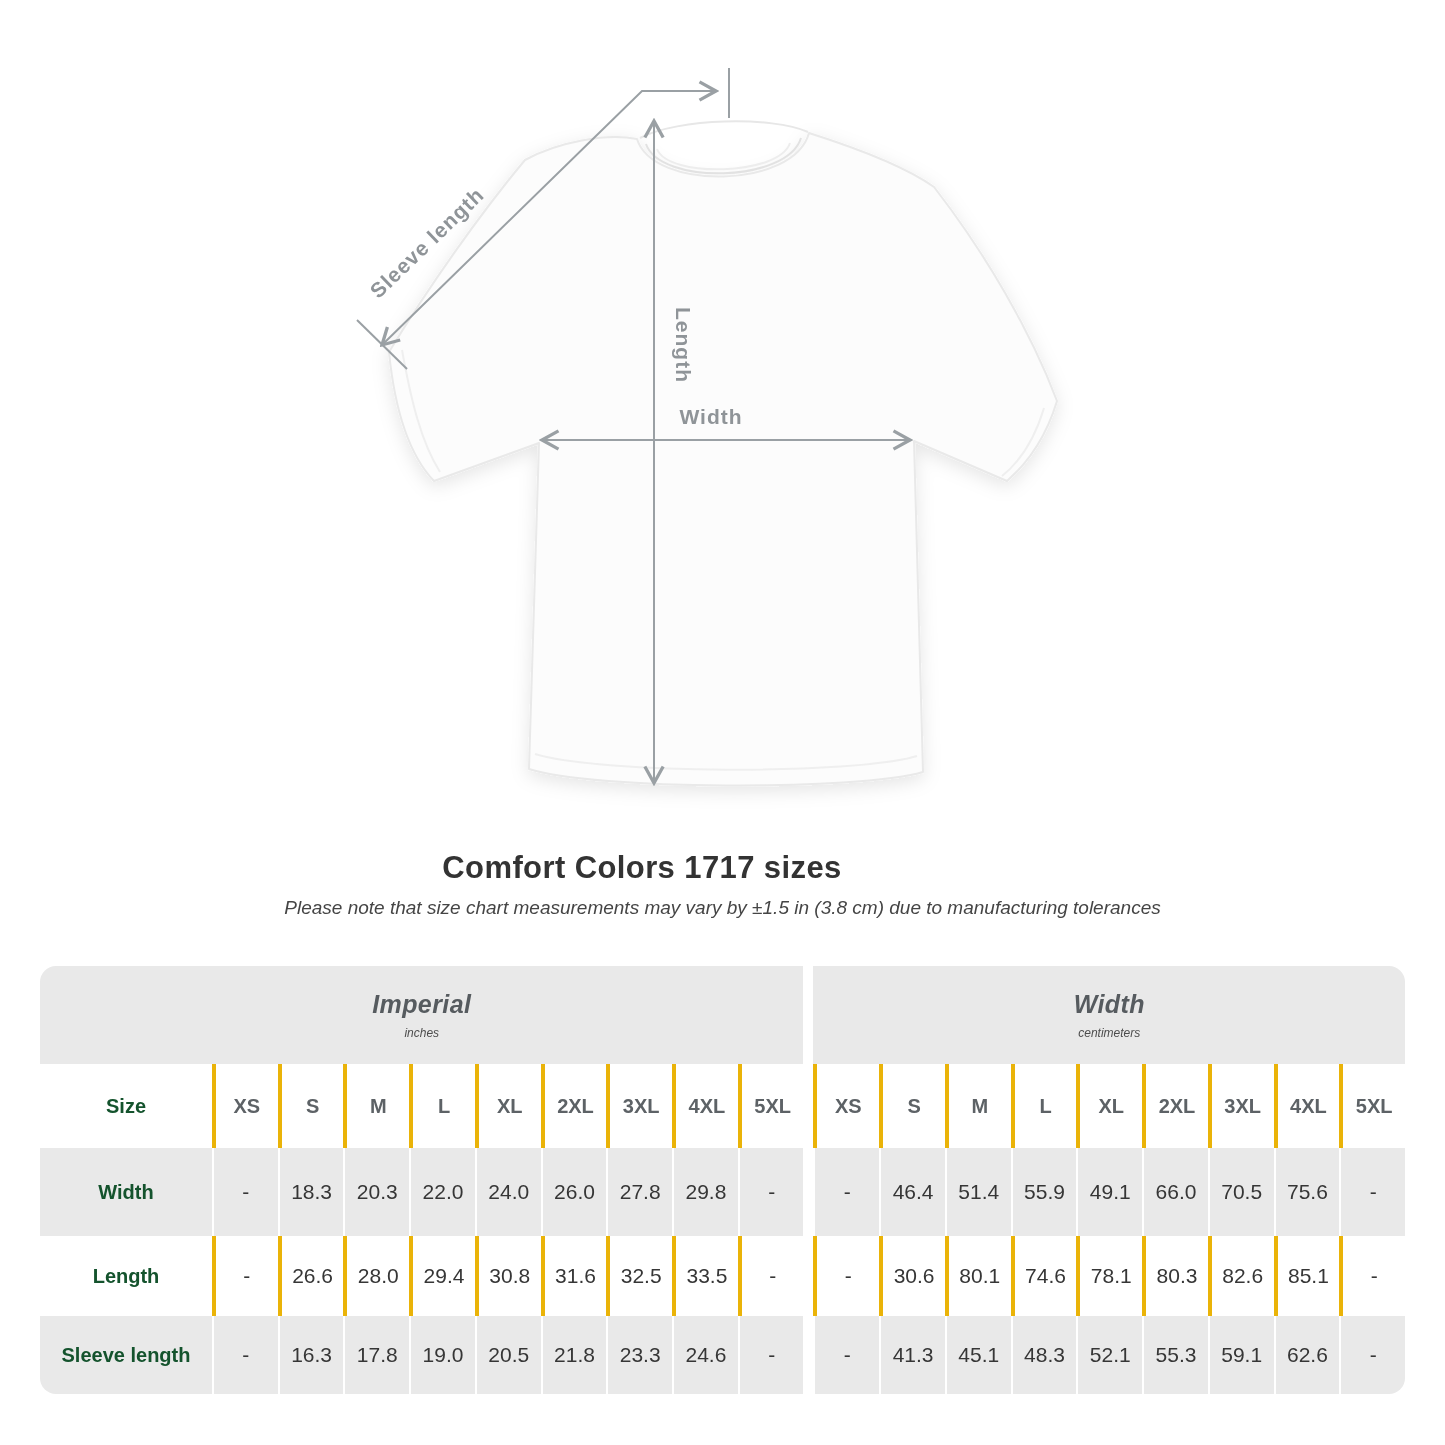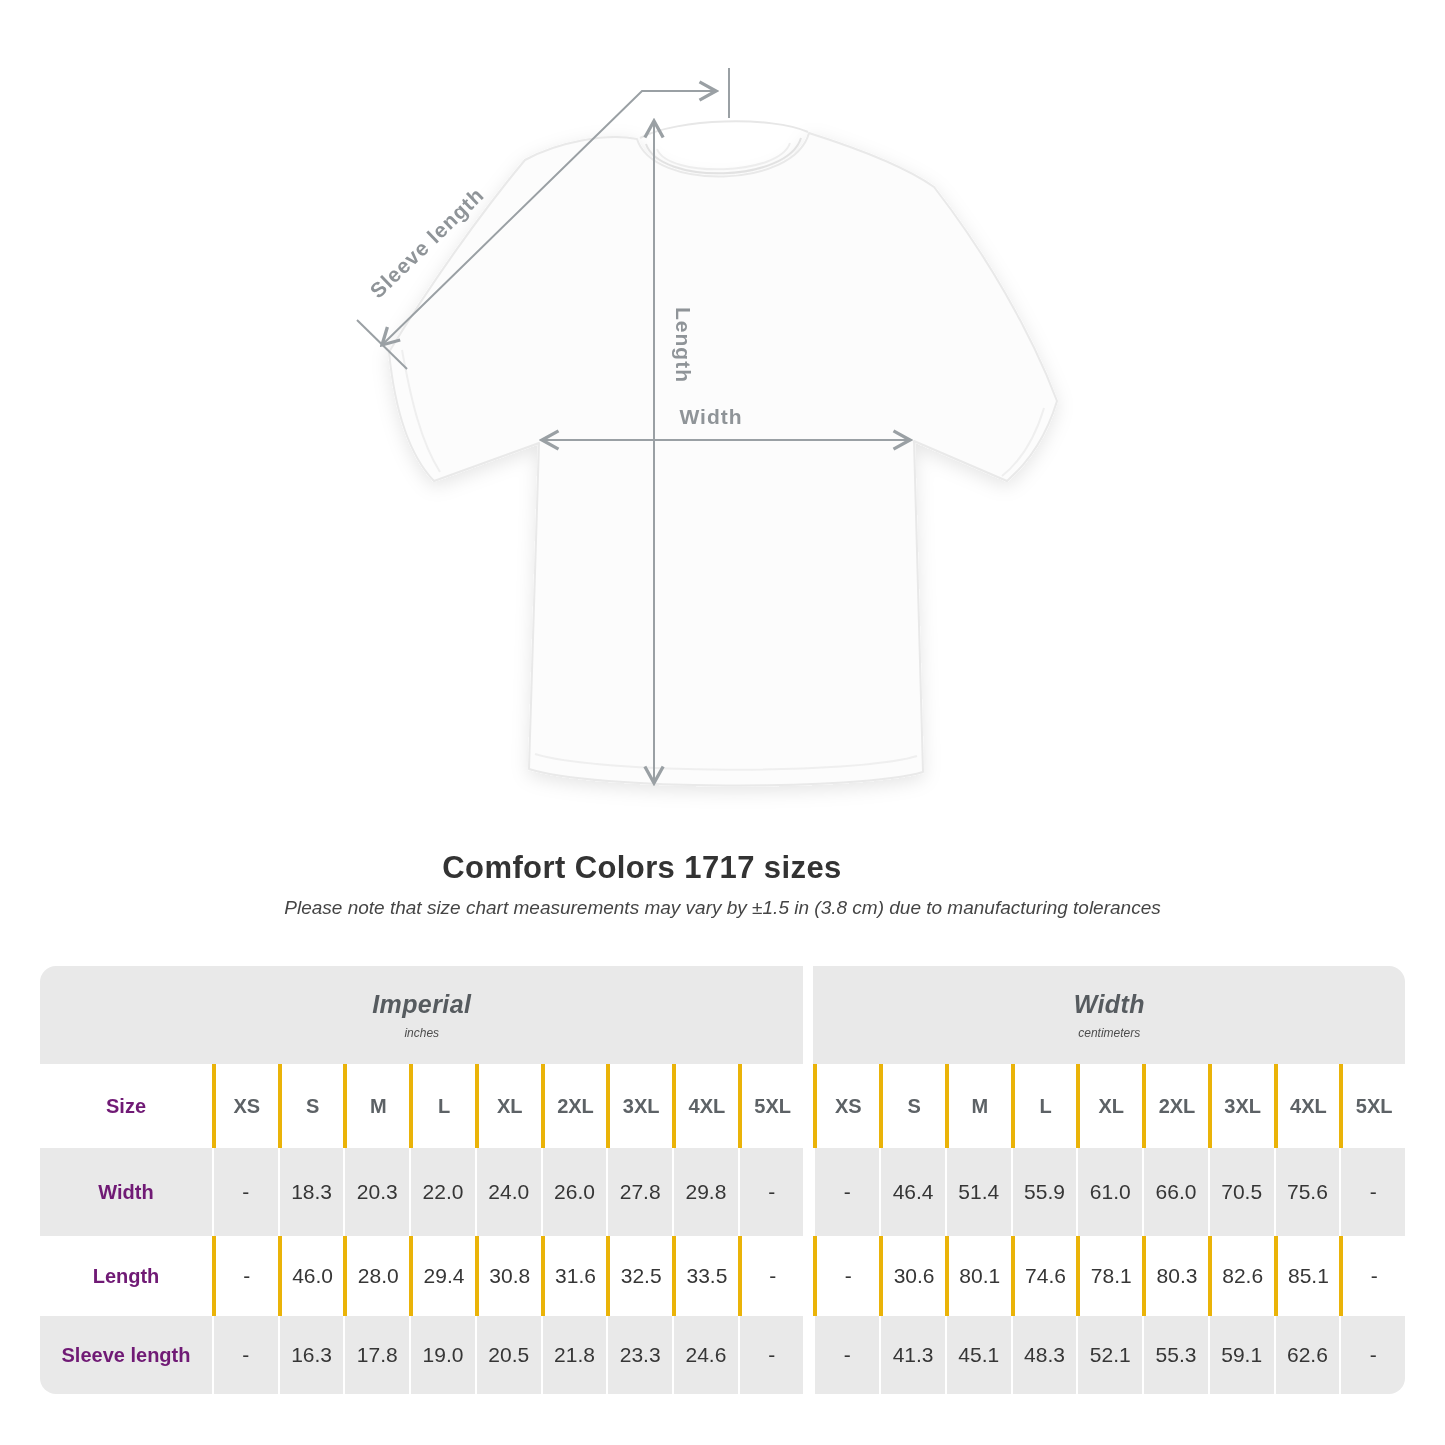--- a/index.html
+++ b/index.html
@@ -43,21 +43,21 @@
   .group-metric   { grid-column:12/21; }
   .top-spacer     { grid-column:11/12; grid-row:1; background:#ffffff; }
   .group-name { font-size:25px; font-weight:bold; font-style:italic; color:#565b5f; letter-spacing:.4px; }
   .group-unit { font-size:12px; font-style:italic; color:#4d4d4d; }
 
   .cell {
     display:flex; align-items:center; justify-content:center;
     font-size:21px; background:#ffffff;
   }
   .gray      { background:#e9e9e9; }
-  .row-label { font-weight:bold; color:#701a75; font-size:20px; }
+  .row-label { font-weight:bold; color:#14532d; font-size:20px; }
   .size-head { font-weight:bold; color:#5d6266; font-size:20px; }
   .value     { color:#363636; }
   .sep-light { border-left:4px solid #eab308; }
   .sep-white { border-left:2px solid #ffffff; }
   .spacer    { background:#ffffff; }
 </style>
 </head>
 <body>
 
 <svg class="diagram-svg" width="1445" height="830" viewBox="0 0 1445 830">
@@ -156,29 +156,29 @@
   <div class="cell value gray sep-white">24.0</div>
   <div class="cell value gray sep-white">26.0</div>
   <div class="cell value gray sep-white">27.8</div>
   <div class="cell value gray sep-white">29.8</div>
   <div class="cell value gray sep-white">-</div>
   <div class="spacer"></div>
   <div class="cell value gray sep-white">-</div>
   <div class="cell value gray sep-white">46.4</div>
   <div class="cell value gray sep-white">51.4</div>
   <div class="cell value gray sep-white">55.9</div>
-  <div class="cell value gray sep-white">61.0</div>
+  <div class="cell value gray sep-white">49.1</div>
   <div class="cell value gray sep-white">66.0</div>
   <div class="cell value gray sep-white">70.5</div>
   <div class="cell value gray sep-white">75.6</div>
   <div class="cell value gray sep-white">-</div>
 
   <div class="cell row-label">Length</div>
   <div class="cell value sep-light">-</div>
-  <div class="cell value sep-light">46.0</div>
+  <div class="cell value sep-light">26.6</div>
   <div class="cell value sep-light">28.0</div>
   <div class="cell value sep-light">29.4</div>
   <div class="cell value sep-light">30.8</div>
   <div class="cell value sep-light">31.6</div>
   <div class="cell value sep-light">32.5</div>
   <div class="cell value sep-light">33.5</div>
   <div class="cell value sep-light">-</div>
   <div class="spacer"></div>
   <div class="cell value sep-light">-</div>
   <div class="cell value sep-light">30.6</div>

